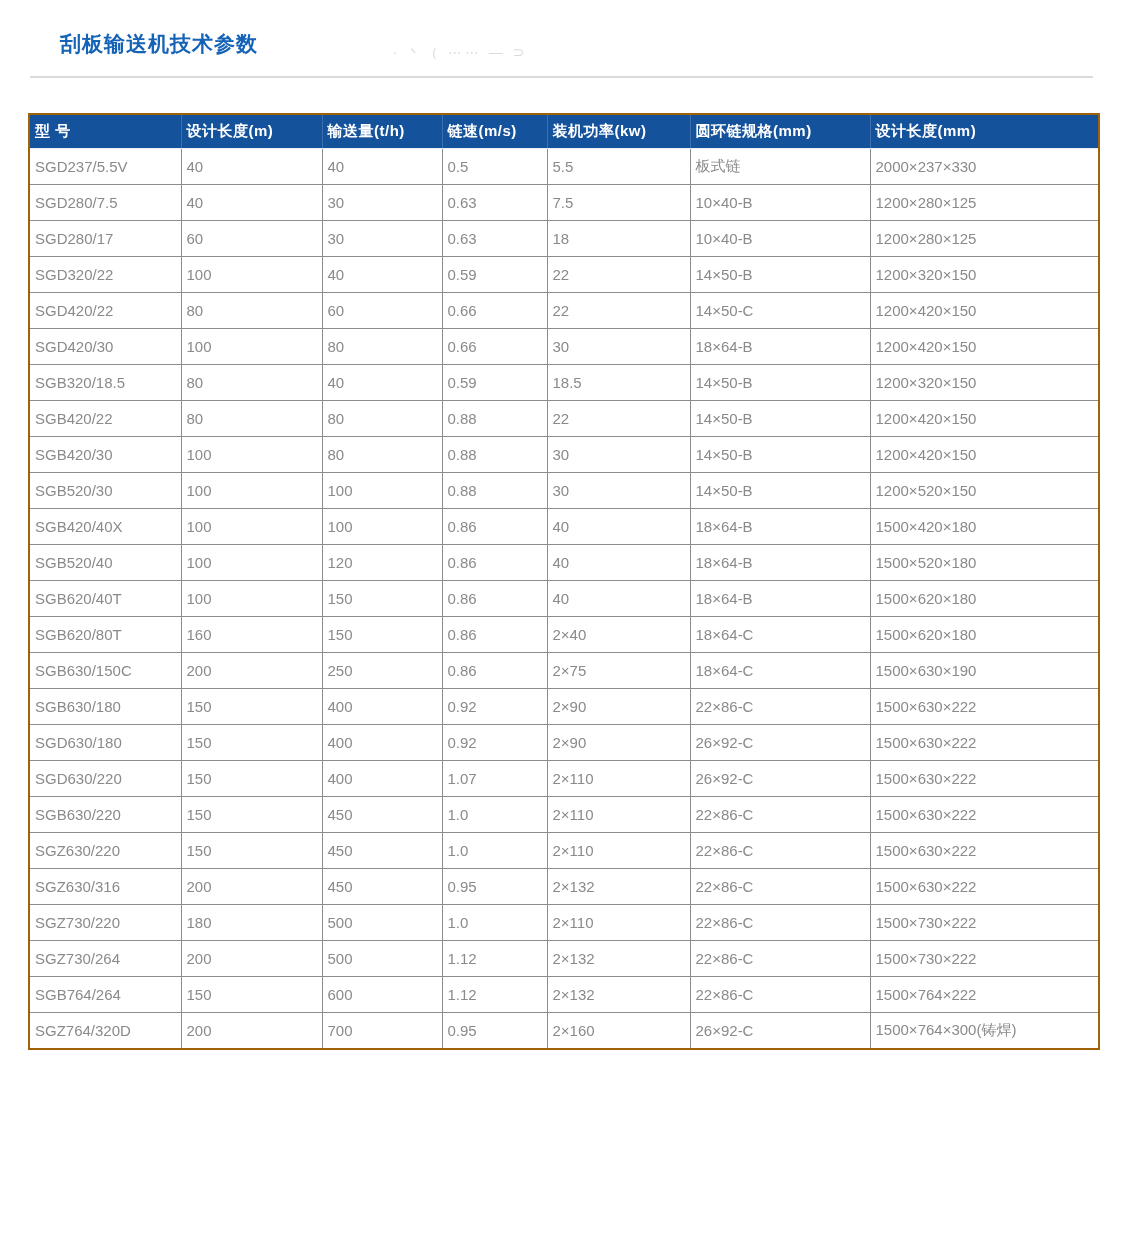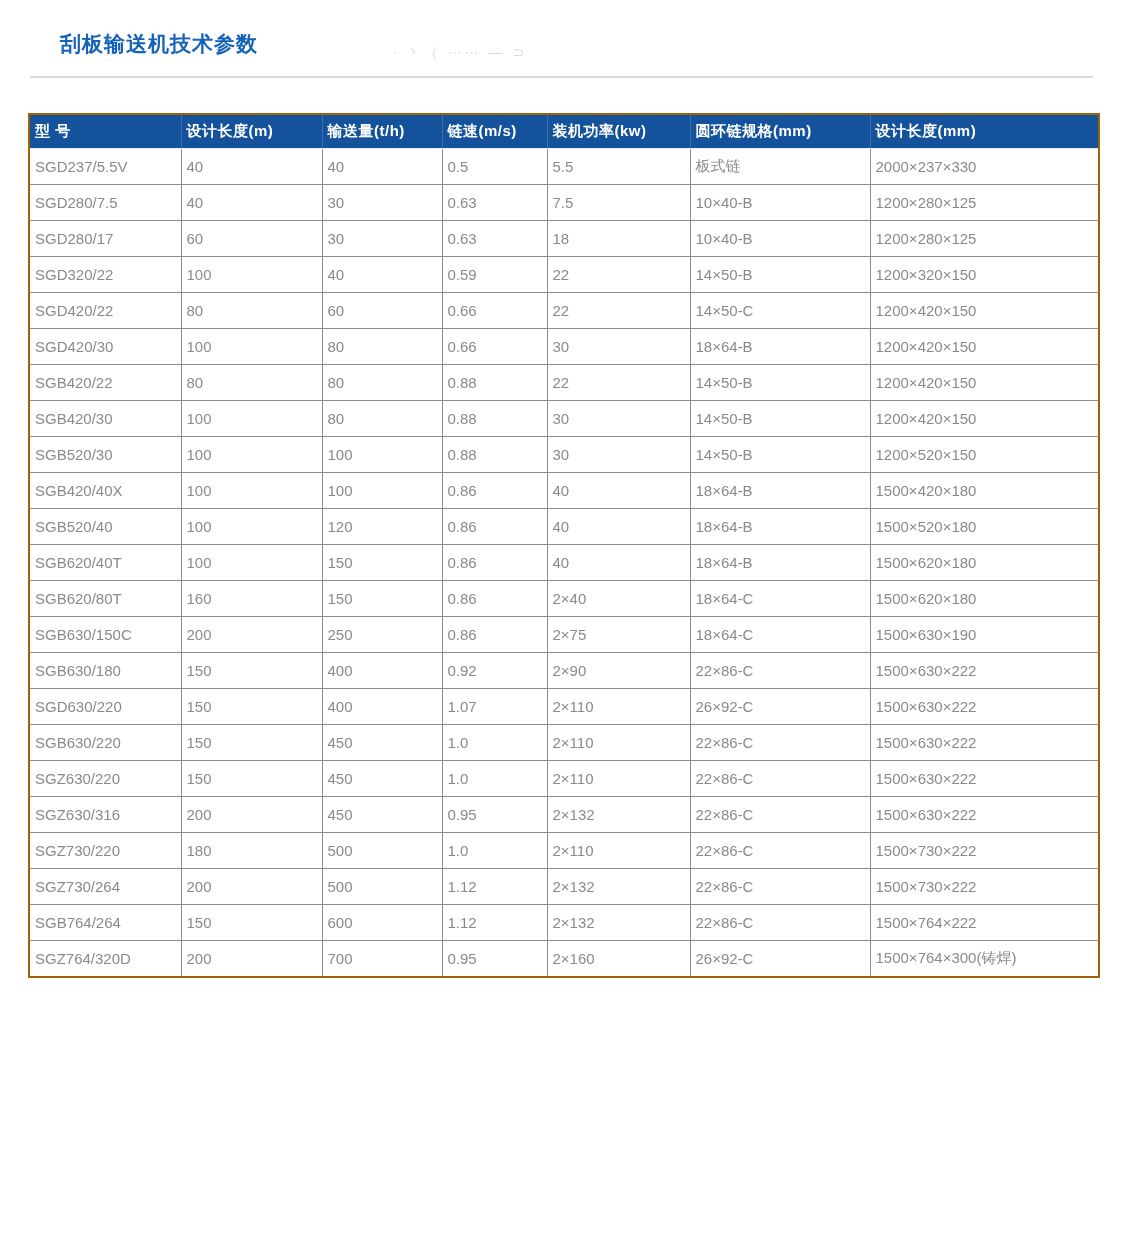--- a/index.html
+++ b/index.html
@@ -163,20 +163,29 @@
         <tr>
           <td>SGD420/30</td>
           <td>100</td>
           <td>80</td>
           <td>0.66</td>
           <td>30</td>
           <td>18×64-B</td>
           <td>1200×420×150</td>
         </tr>
         <tr>
+          <td>SGB320/18.5</td>
+          <td>80</td>
+          <td>40</td>
+          <td>0.59</td>
+          <td>18.5</td>
+          <td>14×50-B</td>
+          <td>1200×320×150</td>
+        </tr>
+        <tr>
           <td>SGB420/22</td>
           <td>80</td>
           <td>80</td>
           <td>0.88</td>
           <td>22</td>
           <td>14×50-B</td>
           <td>1200×420×150</td>
         </tr>
         <tr>
           <td>SGB420/30</td>
@@ -241,20 +250,29 @@
           <td>18×64-C</td>
           <td>1500×630×190</td>
         </tr>
         <tr>
           <td>SGB630/180</td>
           <td>150</td>
           <td>400</td>
           <td>0.92</td>
           <td>2×90</td>
           <td>22×86-C</td>
+          <td>1500×630×222</td>
+        </tr>
+        <tr>
+          <td>SGD630/180</td>
+          <td>150</td>
+          <td>400</td>
+          <td>0.92</td>
+          <td>2×90</td>
+          <td>26×92-C</td>
           <td>1500×630×222</td>
         </tr>
         <tr>
           <td>SGD630/220</td>
           <td>150</td>
           <td>400</td>
           <td>1.07</td>
           <td>2×110</td>
           <td>26×92-C</td>
           <td>1500×630×222</td>

